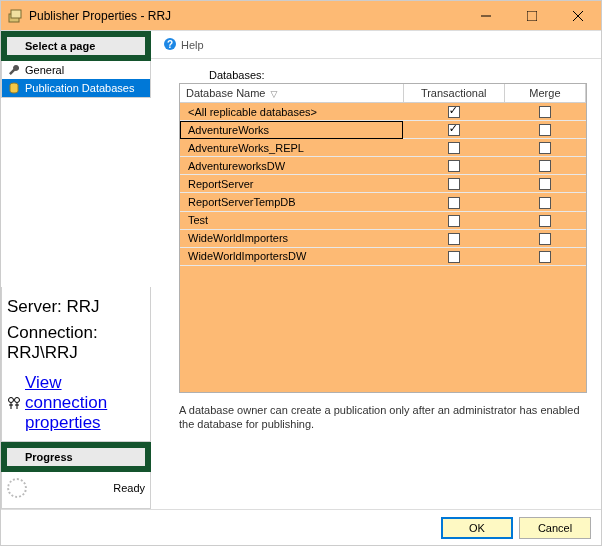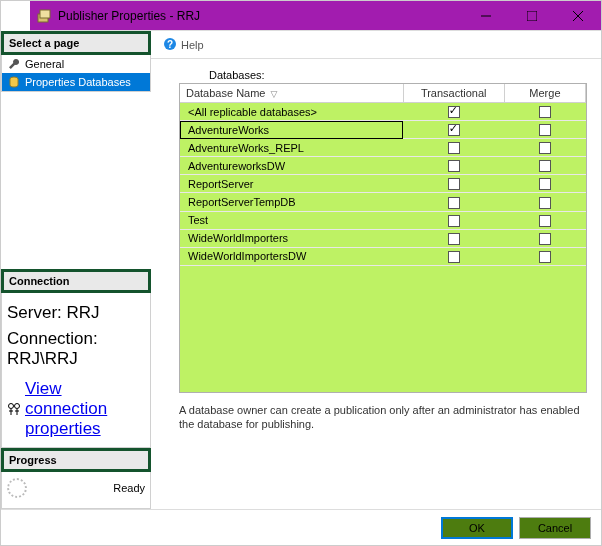--- a/index.html
+++ b/index.html
@@ -13,22 +13,21 @@
     height: 546px;
     overflow: hidden;
     border: 1px solid #cccccc;
   }
   .titlebar {
     height: 30px;
     display: flex;
     align-items: center;
     padding-left: 6px;
     border-bottom: 1px solid #ddd;
-    background: #a21caf;
-    margin-left: 29px;
+    background: #fdba74;
   }
   .titlebar .app-icon {
     width: 16px; height: 16px;
     margin-right: 6px;
     display: flex; align-items: center; justify-content: center;
   }
   .titlebar .title { flex: 1; font-size: 12px; color: #000; }
   .winbtn {
     width: 46px; height: 30px;
     display: flex; align-items: center; justify-content: center;
@@ -40,22 +39,22 @@
     height: 478px;
   }
   .leftcol {
     width: 150px;
     display: flex;
     flex-direction: column;
     background: #fff;
   }
   .panel-header {
     background: #e9e9e9;
-    border: 3px solid #14532d;
-    padding: 3px 5px;
+    border: 6px solid #14532d;
+    padding: 3px 18px;
     font-weight: bold;
     font-size: 11px;
     color: #000;
   }
   .nav-list {
     background: #fff;
     border: 1px solid #d0d0d0;
     border-top: none;
     flex: 0 0 auto;
     padding: 0;
@@ -123,21 +122,21 @@
 
   .content {
     flex: 1;
     padding: 10px 14px 4px 28px;
     display: flex;
     flex-direction: column;
   }
   .content-label { margin-bottom: 2px; padding-left: 30px; }
   .grid-wrap {
     border: 1px solid #b0b0b0;
-    background: #bef264;
+    background: #fdba74;
     height: 310px;
     overflow: hidden;
   }
   table.grid {
     width: 100%;
     border-collapse: collapse;
     font-size: 11px;
   }
   table.grid th {
     background: #fff;
@@ -191,21 +190,21 @@
     display: flex;
     justify-content: flex-end;
     align-items: center;
     padding-right: 10px;
     gap: 6px;
   }
   .btn {
     min-width: 72px;
     height: 22px;
     border: 1px solid #adadad;
-    background: #4d7c0f;
+    background: #fef9c3;
     font-size: 11px;
     display: flex;
     align-items: center;
     justify-content: center;
     cursor: pointer;
   }
   .btn.default {
     border: 2px solid #0078d7;
   }
 </style>
@@ -251,27 +250,26 @@
           </span>
           <span>General</span>
         </div>
         <div class="nav-item selected">
           <span class="nav-icon">
             <svg width="12" height="12" viewBox="0 0 12 12">
               <ellipse cx="6" cy="3" rx="4" ry="2" fill="#f3c849" stroke="#9a7d20"></ellipse>
               <path d="M2 3v6c0 1.1 1.8 2 4 2s4-.9 4-2V3" fill="#f3c849" stroke="#9a7d20"></path>
             </svg>
           </span>
-          <span>Properties Databases</span>
+          <span>Publication Databases</span>
         </div>
       </div>
 
     <div class="left-spacer"></div>
 
-    <div class="panel-header">Connection</div>
     <div class="conn-box">
       <div class="row">Server: RRJ</div>
       <div class="row">Connection: RRJ\RRJ</div>
       <div class="conn-link-row">
         <span class="nav-icon">
           <svg width="14" height="14" viewBox="0 0 14 14">
             <circle cx="4" cy="4" r="2.5" fill="none" stroke="#000"></circle>
             <circle cx="10" cy="4" r="2.5" fill="none" stroke="#000"></circle>
             <line x1="4" y1="7" x2="4" y2="13" stroke="#000"></line>
             <line x1="10" y1="7" x2="10" y2="13" stroke="#000"></line>

